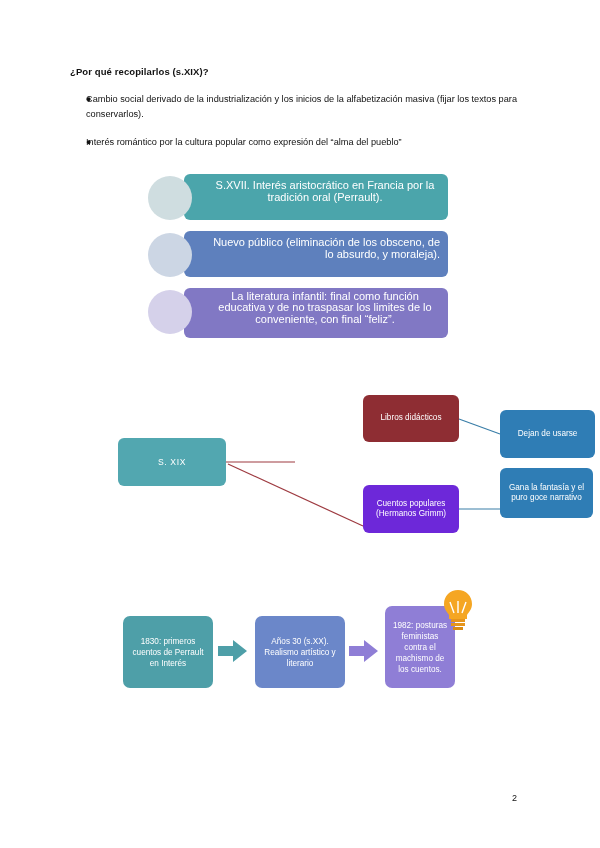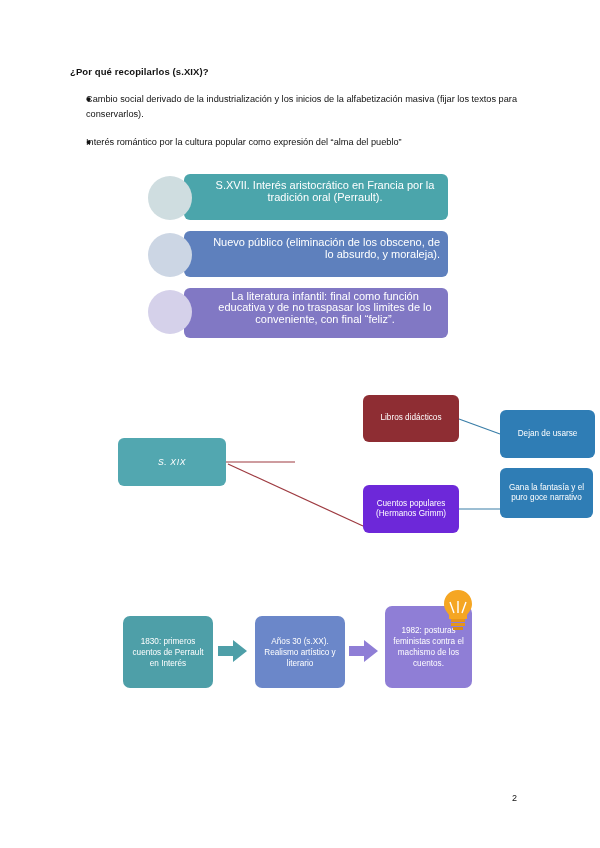--- a/index.html
+++ b/index.html
@@ -126,21 +126,20 @@
     line-height: 10.5px;
     padding: 3px 5px;
     box-sizing: border-box;
   }
   .d2-sxix {
     left: 8px; top: 48px;
     width: 108px; height: 48px;
     background: #52a7b0;
     font-size: 8.6px;
     letter-spacing: 0.6px;
-    font-style: italic;
   }
   .d2-libros {
     left: 253px; top: 5px;
     width: 96px; height: 47px;
     background: #8e2d33;
   }
   .d2-cuentos {
     left: 253px; top: 95px;
     width: 96px; height: 48px;
     background: #6d28d9;
@@ -188,21 +187,21 @@
     width: 90px; height: 72px;
     background: #4e9fa8;
   }
   .d3-b2 {
     left: 145px; top: 28px;
     width: 90px; height: 72px;
     background: #6b87c9;
   }
   .d3-b3 {
     left: 275px; top: 18px;
-    width: 87px; height: 82px;
+    width: 70px; height: 82px;
     background: #8f7ed6;
   }
   .d3arrow {
     position: absolute;
     width: 30px;
     height: 26px;
   }
   .d3-a1 { left: 108px; top: 50px; }
   .d3-a2 { left: 239px; top: 50px; }
   .bulb {

